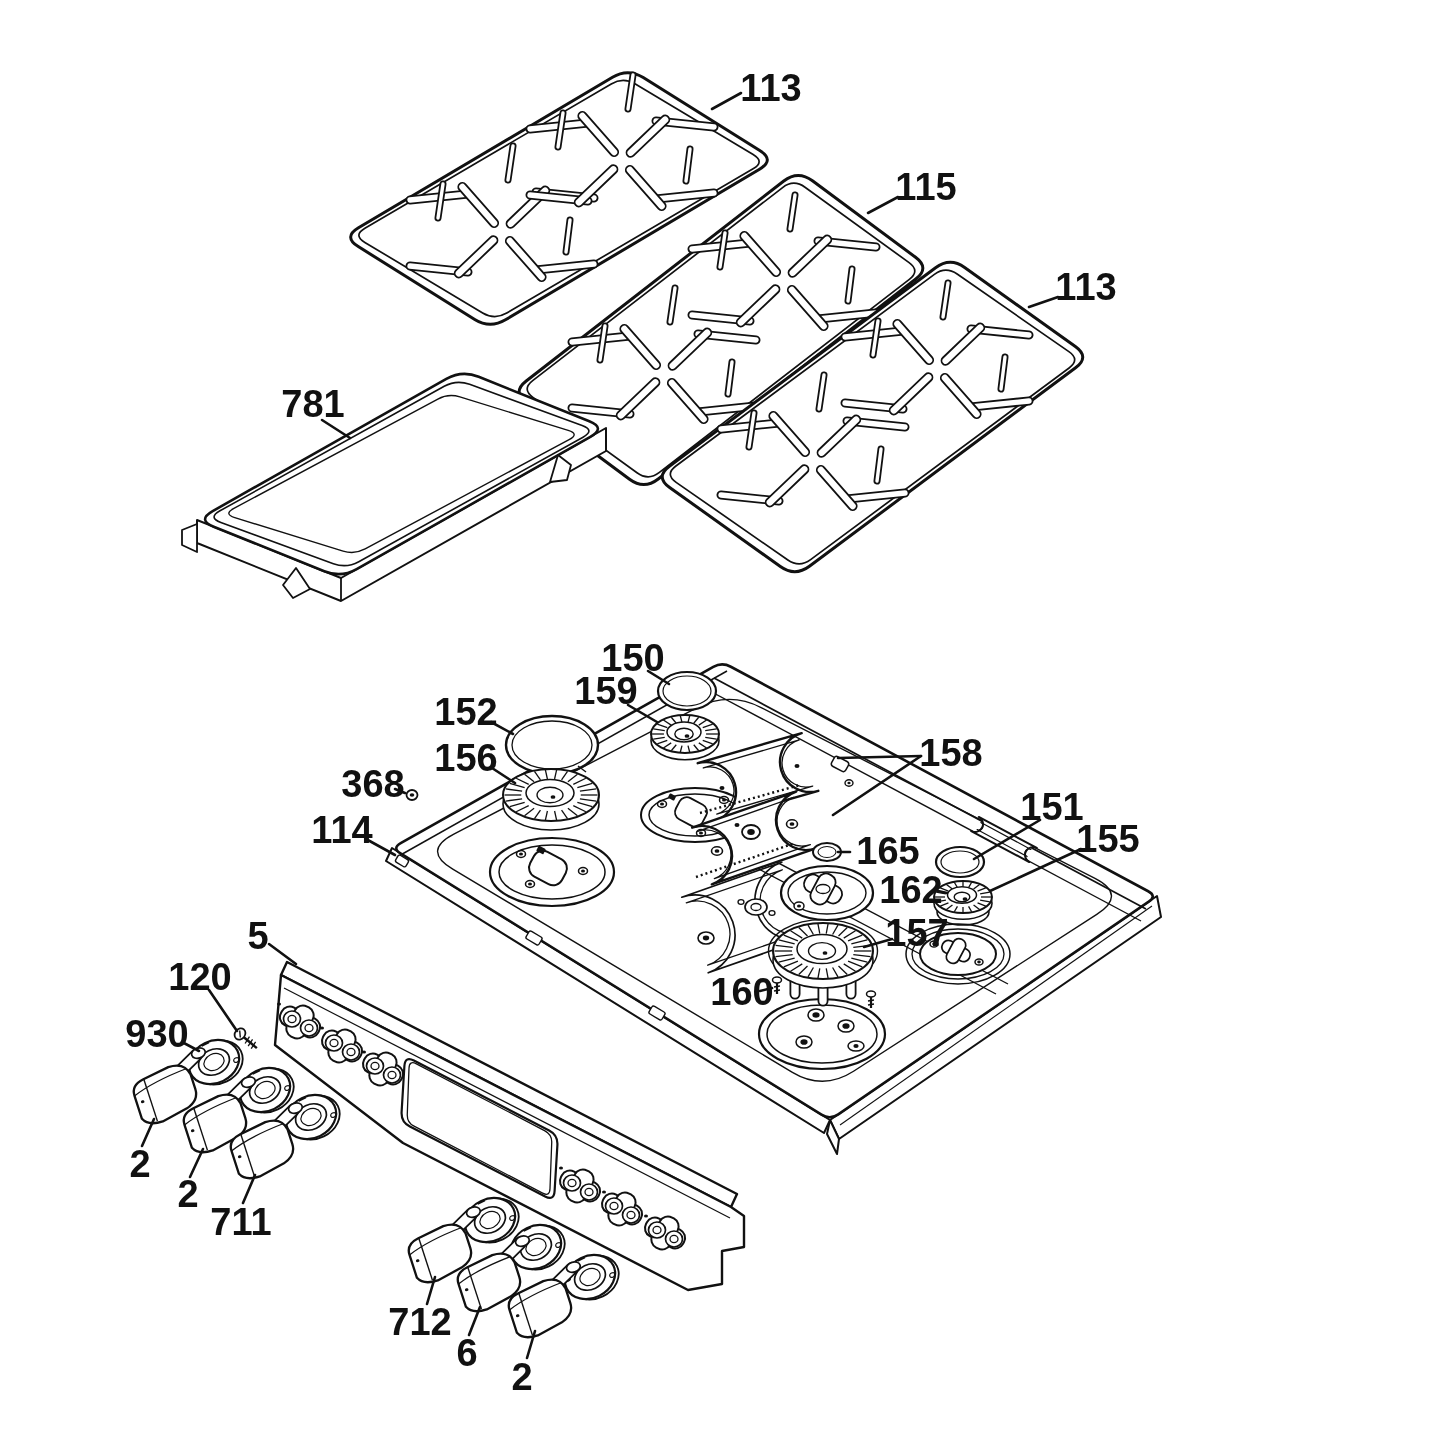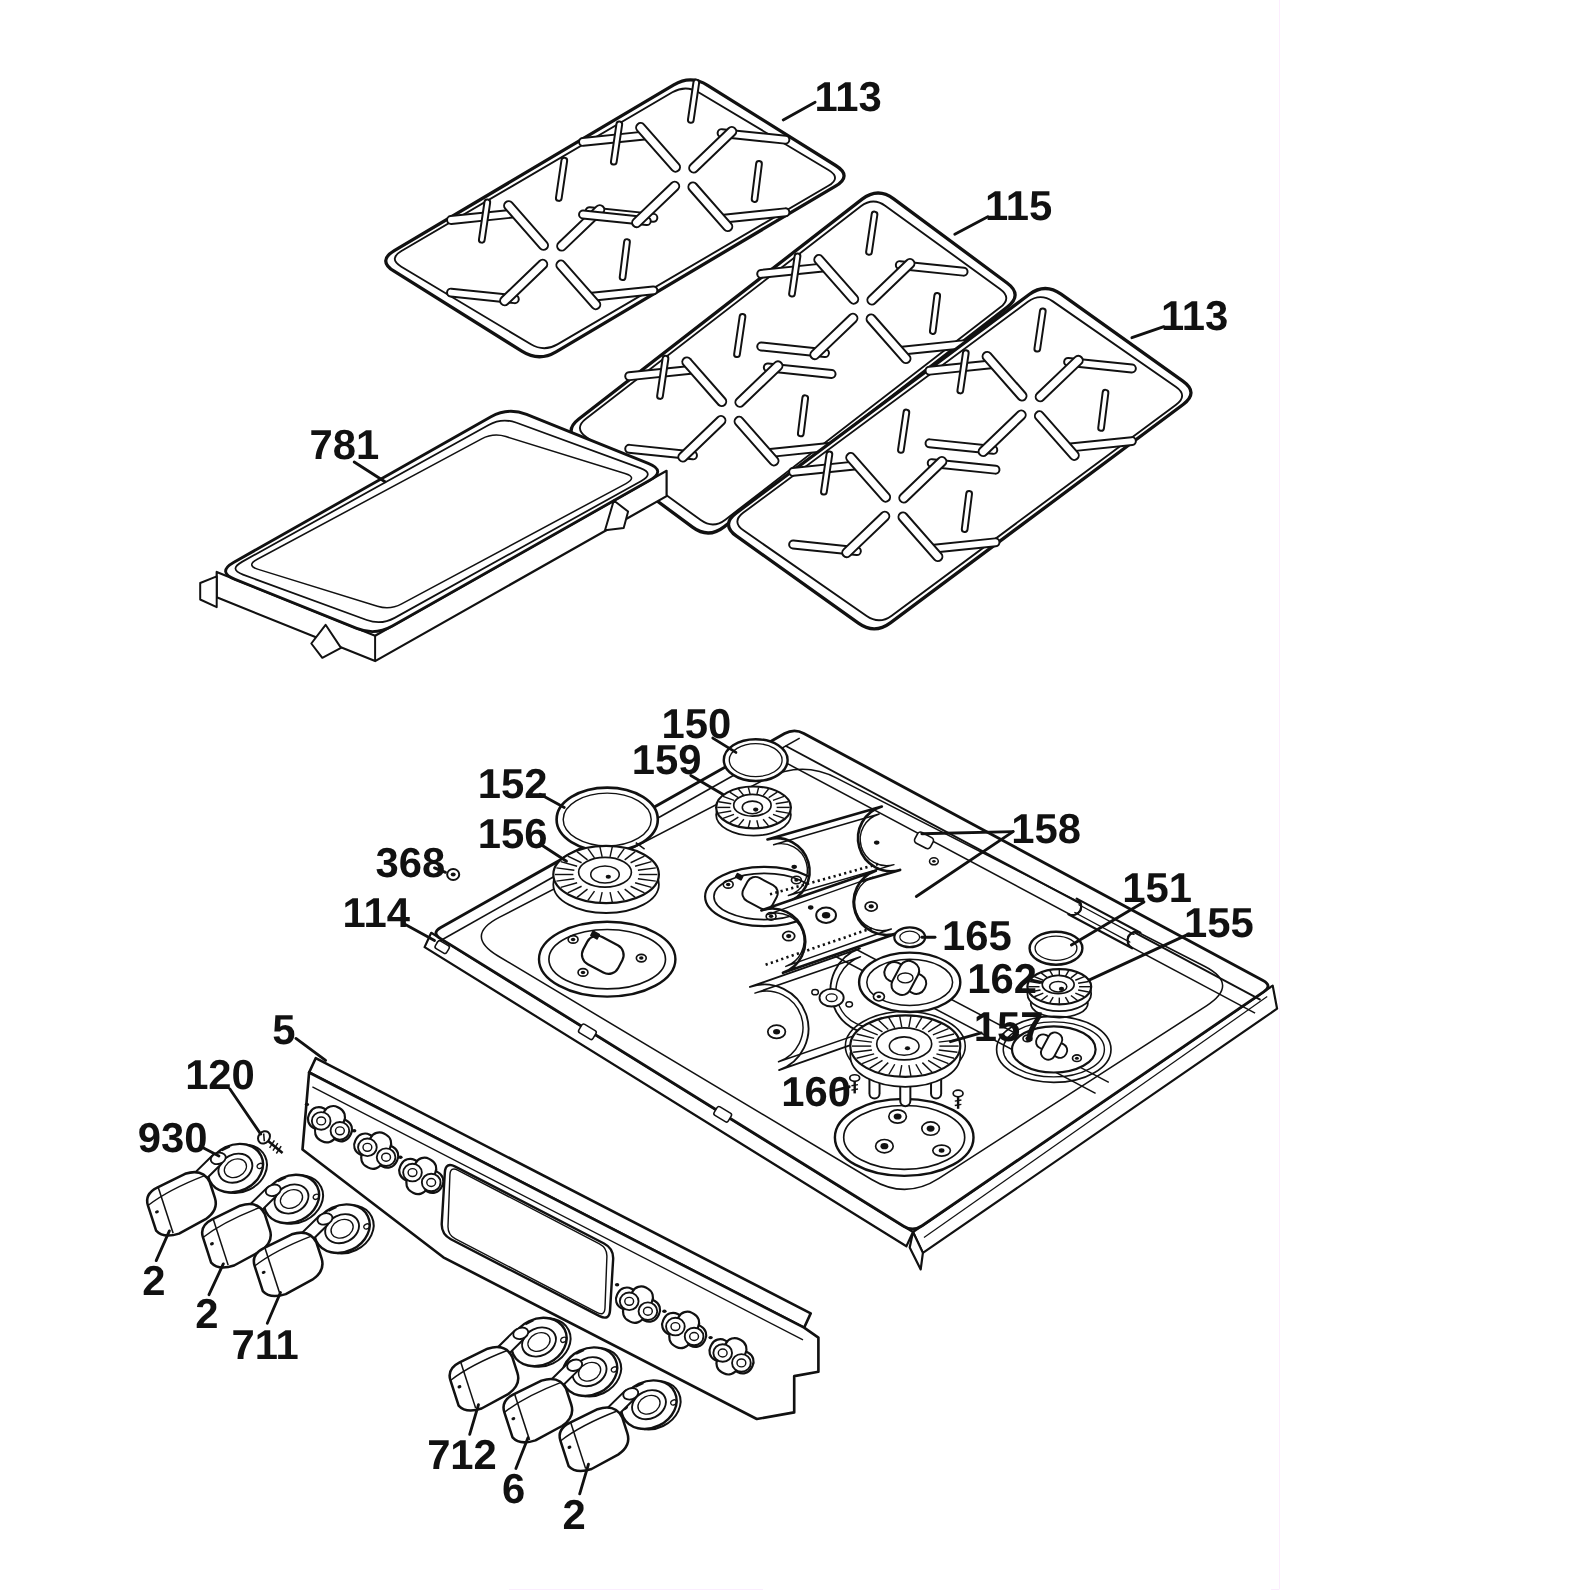--- a/index.html
+++ b/index.html
@@ -1,16 +1,16 @@
 <!DOCTYPE html>
 <html><head>
 <meta charset="utf-8">
 <style>
   html,body{margin:0;padding:0;background:#fff;}
-  .stage{position:relative;width:1163px;height:1445px;background:#f0abfc;overflow:hidden;
+  .stage{position:relative;width:1163px;height:1445px;background:#a3a3a3;overflow:hidden;
          font-family:"Liberation Sans",sans-serif;}
   svg{display:block;width:1445px;height:1445px;}
   text.callout{font-family:"Liberation Sans","DejaVu Sans",sans-serif;
                font-weight:bold;font-size:38px;fill:#111;text-anchor:middle;}
   .leader{stroke:#111;stroke-width:2.6;stroke-linecap:round;}
 </style>
 </head>
 <body>
 
 <div class="stage">

